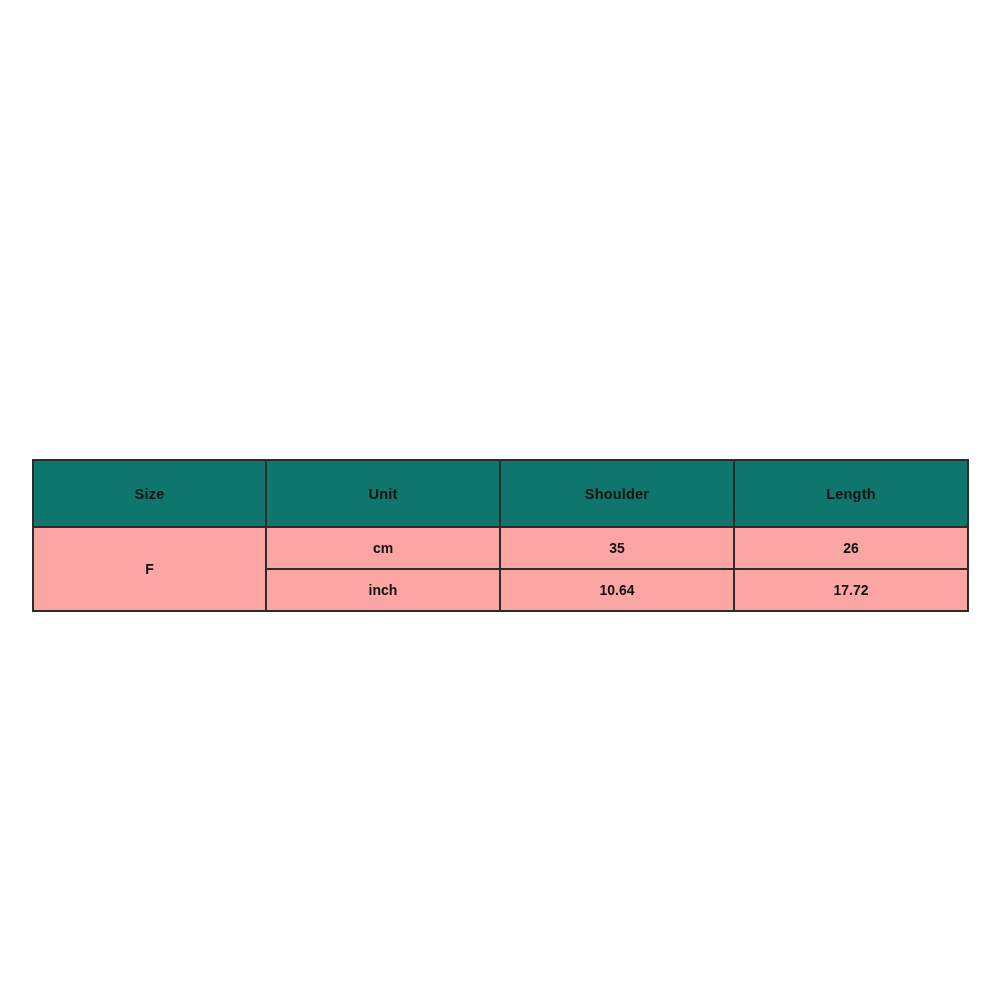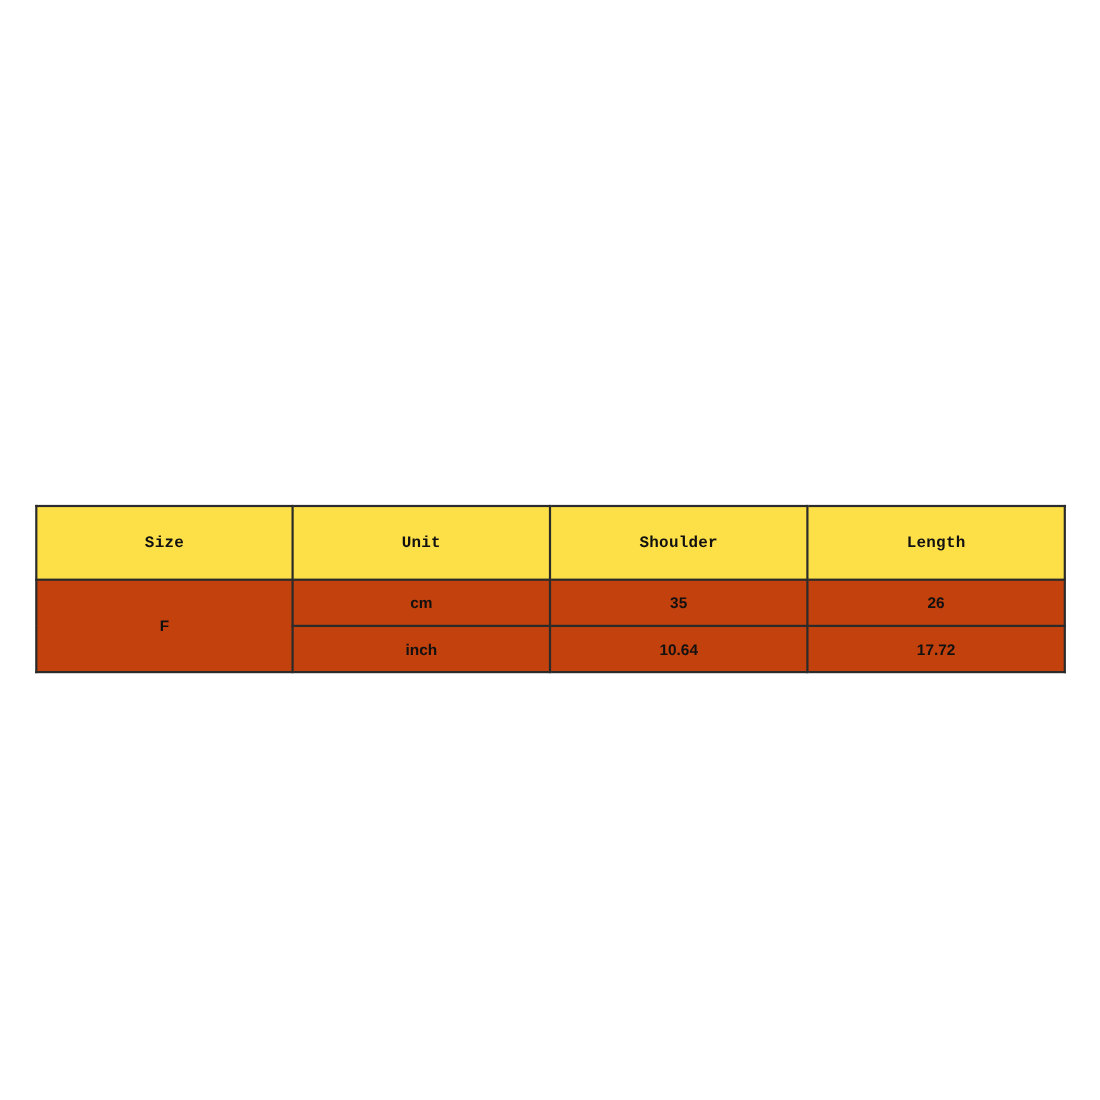--- a/index.html
+++ b/index.html
@@ -41,29 +41,28 @@
     border: 2px solid #2b2b2b;
     text-align: center;
     vertical-align: middle;
     color: #111111;
     font-weight: bold;
     font-size: 14px;
     padding: 0;
   }
 
   table.size-chart thead th {
-    background: #fde047;
+    background: #0f766e;
     height: 65px;
     font-size: 14.5px;
     letter-spacing: 0.2px;
-    font-family: Liberation Mono, monospace;
   }
 
   table.size-chart tbody td {
-    background: #c2410c;
+    background: #fca5a5;
     height: 40px;
     font-size: 14px;
   }
 
   td.size-merged {
     font-size: 14.5px;
   }
 </style>
 </head>
 <body>

